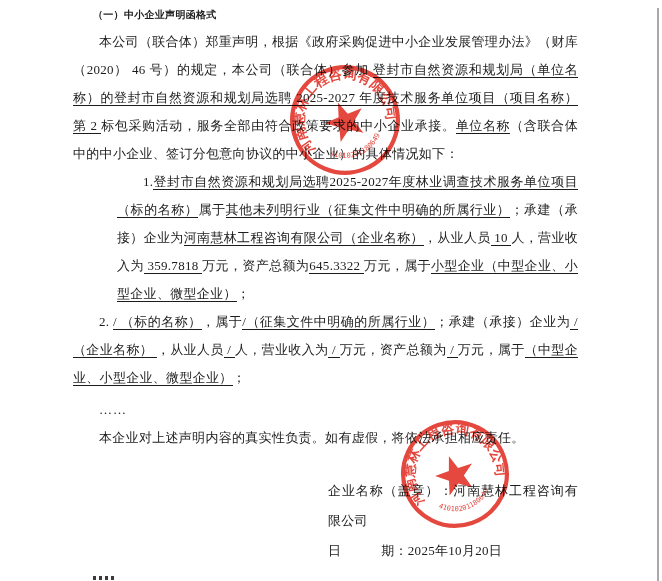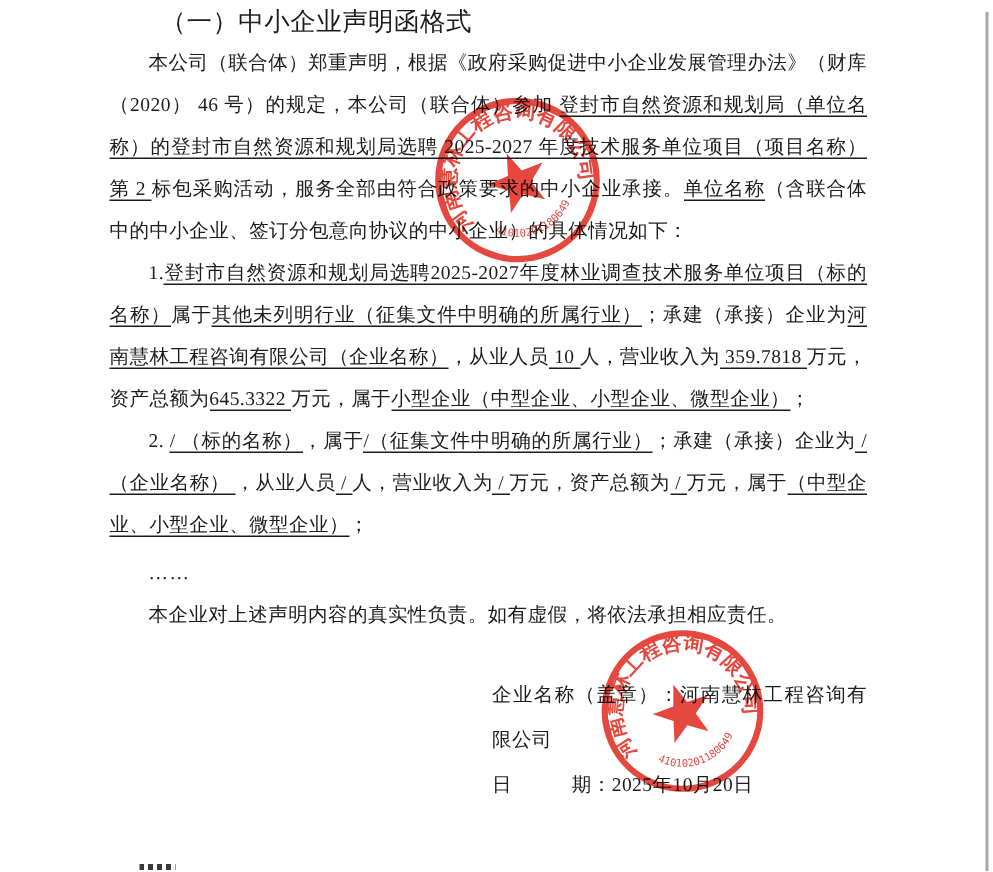--- a/index.html
+++ b/index.html
@@ -11,25 +11,25 @@
     font-family:"Liberation Serif","DejaVu Serif",serif;
     color:#1c1c1c;
   }
   .content{
     position:absolute;left:73px;top:2px;width:505px;
     font-size:13px;line-height:28px;letter-spacing:.3px;
     text-align:justify;
   }
   .doc-title{
     font-family:"Liberation Sans","DejaVu Sans",sans-serif;
-    font-weight:normal;font-size:17px;
+    font-weight:bold;font-size:10px;
     text-indent:2em;margin:0;line-height:26px;
   }
   p.para{margin:0;text-indent:2em;}
-  p.para.no-indent{text-indent:0;}
+  p.para.no-indent{text-indent:0;margin-left:44px;}
   p.dots{margin:4px 0 0 0;text-indent:2em;letter-spacing:1px;}
   .u{border-bottom:1px solid #1c1c1c;}
   .sig-block{margin-top:24px;margin-left:255px;}
   .sig-line{margin:0;line-height:30px;}
   .stamp{
     position:absolute;
     mix-blend-mode:multiply;
     opacity:.92;
     pointer-events:none;
   }

